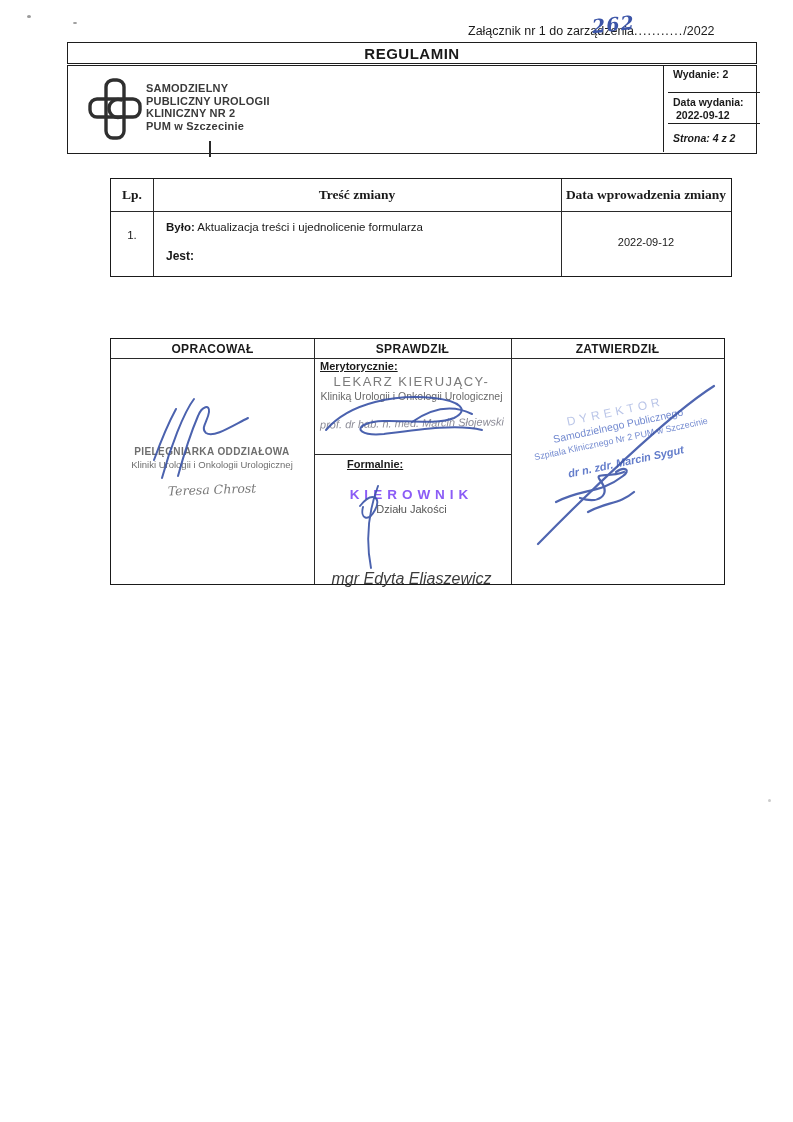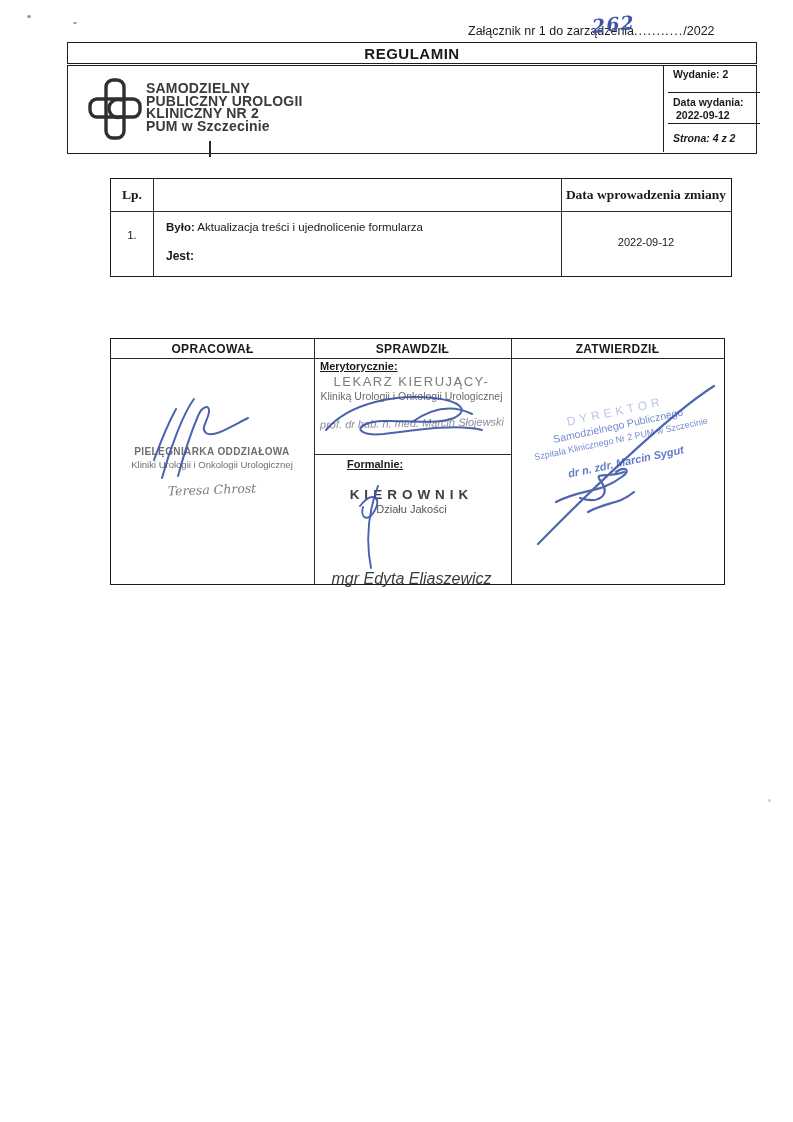--- a/index.html
+++ b/index.html
@@ -18,21 +18,21 @@
   }
   
   .regulamin-bar{
     left:67px;top:42px;width:688px;height:20px;border:1.6px solid #1e1e1e;
     display:flex;align-items:center;justify-content:center;
     font-weight:bold;font-size:15px;letter-spacing:.5px;
   }
   
   .header-box{left:67px;top:65px;width:688px;height:87px;border:1.6px solid #1e1e1e;}
   .logo-svg{left:88px;top:78px;}
-  .logo-text{left:146px;top:82px;font-size:14px;font-weight:bold;color:#3a3a3a;line-height:12.5px;letter-spacing:.2px;}
+  .logo-text{left:146px;top:82px;font-size:11px;font-weight:bold;color:#3a3a3a;line-height:12.5px;letter-spacing:.2px;}
   .clinic-title{
     left:240px;top:96px;width:420px;text-align:center;
     font-weight:bold;font-size:14.5px;letter-spacing:.2px;
   }
   .info-panel{left:663px;top:65px;width:92px;height:87px;border-left:1.6px solid #1e1e1e;}
   .info-cell{position:absolute;left:4px;width:100%;box-sizing:border-box;padding:3px 0 0 5px;font-size:10.5px;font-weight:bold;line-height:13px;}
   .info-cell.c1{top:0;height:27px;}
   .info-cell.c2{top:27px;height:31px;border-top:1.4px solid #1e1e1e;}
   .info-cell.c3{top:58px;height:29px;border-top:1.4px solid #1e1e1e;}
   .tick-mark{left:209px;top:141px;width:1.5px;height:16px;background:#2a2a2a;}
@@ -58,21 +58,21 @@
   .at-hmid{position:absolute;left:203px;top:115px;width:197px;height:1.4px;background:#2a2a2a;}
   .at-head{position:absolute;top:3px;font-weight:bold;font-size:12px;text-align:center;letter-spacing:.3px;}
   .at-head.h1{left:0;width:203px;}
   .at-head.h2{left:203px;width:197px;}
   .at-head.h3{left:400px;width:213px;}
   .sec-label{font-weight:bold;font-size:11px;text-decoration:underline;}
   .stamp-gray{color:#6f6f6f;text-align:center;}
   .mer-role{left:313px;top:374px;width:197px;font-size:13px;letter-spacing:1.5px;color:#7b7b7b;}
   .mer-unit{left:313px;top:390px;width:197px;font-size:10.5px;color:#6a6a6a;}
   .mer-name{left:316px;top:417px;width:192px;font-size:11px;font-style:italic;color:#8d8d98;transform:rotate(-1deg);}
-  .form-role{left:313px;top:487px;width:197px;font-size:13.5px;font-weight:bold;letter-spacing:5px;color:#404040;}
+  .form-role{left:313px;top:487px;width:197px;font-size:13.5px;font-weight:bold;letter-spacing:5px;color:#8b5cf6;}
   .form-unit{left:313px;top:503px;width:197px;font-size:11px;color:#555;}
   .form-name{left:313px;top:530px;width:197px;font-size:16px;font-style:italic;color:#3c3c3c;margin-top:40px;}
   .prep-role{left:112px;top:446px;width:200px;font-size:10px;font-weight:bold;letter-spacing:.4px;color:#6e6e6e;}
   .prep-unit{left:112px;top:459px;width:200px;font-size:9.5px;color:#6e6e6e;}
   .prep-name{left:112px;top:482px;width:200px;font-size:12.5px;font-style:italic;font-family:"DejaVu Serif",serif;color:#7a7a7a;transform:rotate(-2deg);}
   .dir-stamp{
     left:518px;top:404px;width:205px;text-align:center;color:#5b76c8;
     transform:rotate(-12deg);transform-origin:center center;line-height:14px;
   }
   .dir-l1{font-size:12px;letter-spacing:4px;opacity:.42;}
@@ -125,20 +125,21 @@
     <div class="info-cell c3" style="padding-top:8px;font-style:italic;">Strona: 4 z 2</div>
   </div>
 
   <div class="abs tick-mark"></div>
 
   <div class="abs changes-table">
     <div class="ct-v1"></div>
     <div class="ct-v2"></div>
     <div class="ct-h1"></div>
     <div class="ct-head h1">Lp.</div>
+    <div class="ct-head h2">Treść zmiany</div>
     <div class="ct-head h3">Data wprowadzenia zmiany</div>
     <div class="ct-lp">1.</div>
     <div class="ct-was"><span class="bold">Było:</span><span> Aktualizacja treści i ujednolicenie formularza</span></div>
     <div class="ct-is">Jest:</div>
     <div class="ct-date">2022-09-12</div>
   </div>
 
   <div class="abs approval-table">
     <div class="at-v1"></div>
     <div class="at-v2"></div>

